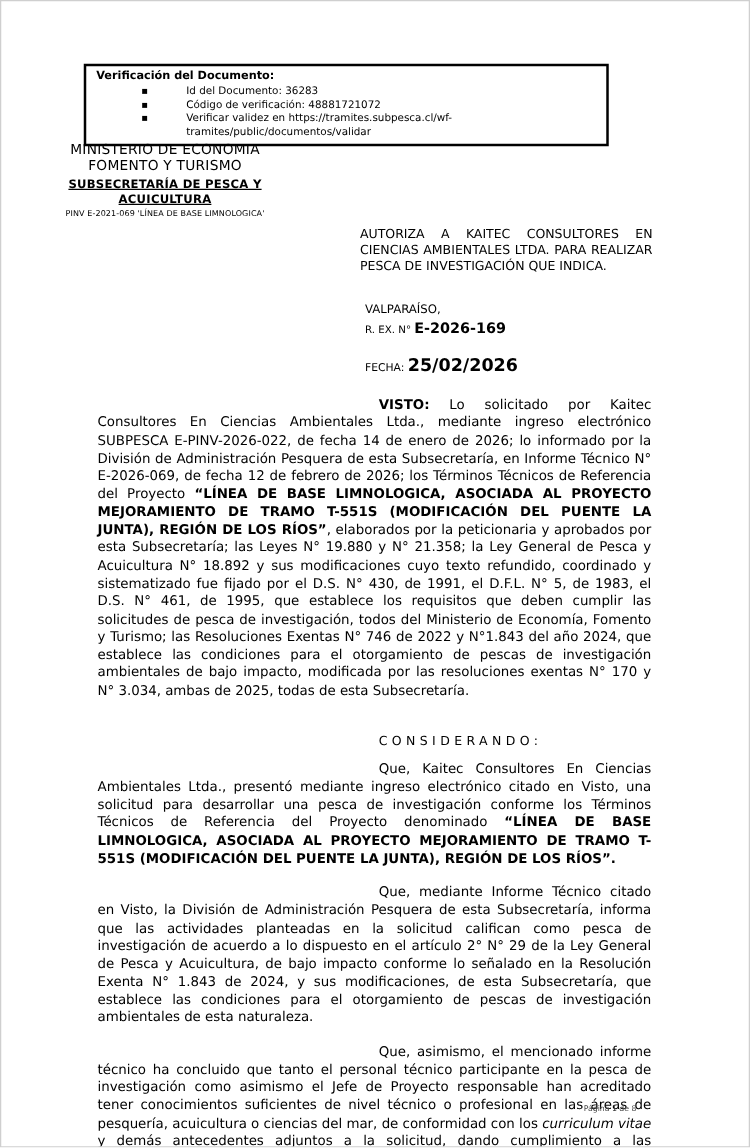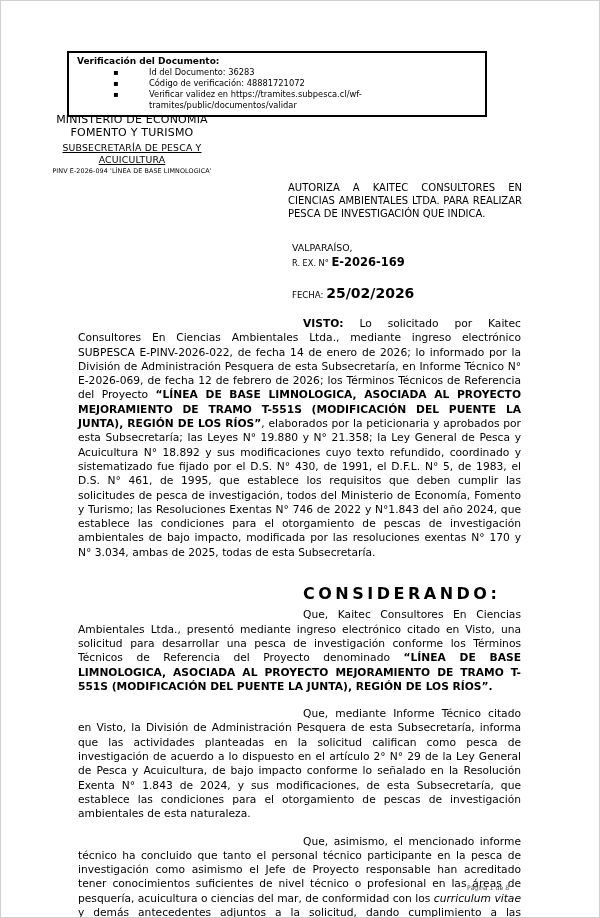--- a/index.html
+++ b/index.html
@@ -29,21 +29,21 @@
   .verify-list li::before {
     content:"▪"; position:absolute; left:36px; top:0; font-size:8px;
   }
 
   
   .letterhead {
     position:absolute; left:26px; top:112px; width:210px; text-align:center;
   }
   .ministry-line { font-size:11px; line-height:13px; letter-spacing:0.2px; }
   .subsecretaria-line {
-    font-size:9.3px; line-height:11.5px; font-weight:normal;
+    font-size:9.3px; line-height:11.5px; font-weight:bold;
     text-decoration:underline; letter-spacing:0.2px;
   }
   .subsecretaria-wrap { margin-top:3px; }
   .pinv-line { font-size:6.4px; line-height:8px; margin-top:2px; letter-spacing:0.1px; }
 
   
   .subject-block {
     position:absolute; left:287px; top:180px; width:234px;
     font-size:10px; line-height:13.2px; text-align:justify;
   }
@@ -60,22 +60,22 @@
   .doc-body {
     position:absolute; left:77px; top:316px; width:443px;
     font-size:10.7px; line-height:14.3px; text-align:justify;
   }
   .doc-body p { text-indent:225px; margin-bottom:13px; }
   .b { font-weight:bold; }
   .i { font-style:italic; }
   .considerando-heading {
     margin-top:27px; margin-bottom:7px;
     padding-left:225px;
-    font-weight:bold; letter-spacing:3.5px;
-    font-size:16px; line-height:14.3px;
+    font-weight:normal; letter-spacing:3.5px;
+    font-size:10px; line-height:14.3px;
     text-indent:0;
   }
   p.visto-par { margin-bottom:0; }
 
   
   .page-footer {
     position:absolute; left:466px; top:883px;
     font-size:6.2px; color:#444; line-height:8px;
   }
 </style>
@@ -93,21 +93,21 @@
     </ul>
   </div>
 
   <div class="letterhead">
     <div class="ministry-line">MINISTERIO DE ECONOMIA</div>
     <div class="ministry-line">FOMENTO Y TURISMO</div>
     <div class="subsecretaria-wrap">
       <div class="subsecretaria-line">SUBSECRETARÍA DE PESCA Y</div>
       <div class="subsecretaria-line">ACUICULTURA</div>
     </div>
-    <div class="pinv-line">PINV E-2026-094 'LÍNEA DE BASE LIMNOLOGICA'</div>
+    <div class="pinv-line">PINV E-2021-069 'LÍNEA DE BASE LIMNOLOGICA'</div>
   </div>
 
   <div class="subject-block">AUTORIZA A KAITEC CONSULTORES EN CIENCIAS AMBIENTALES LTDA. PARA REALIZAR PESCA DE INVESTIGACIÓN QUE INDICA.</div>
 
   <div class="resolution-block">
     <div class="city-line">VALPARAÍSO,</div>
     <div class="rex-line">
       <span>R. EX. N°</span>
       <span class="rex-number">E-2026-169</span>
     </div>

